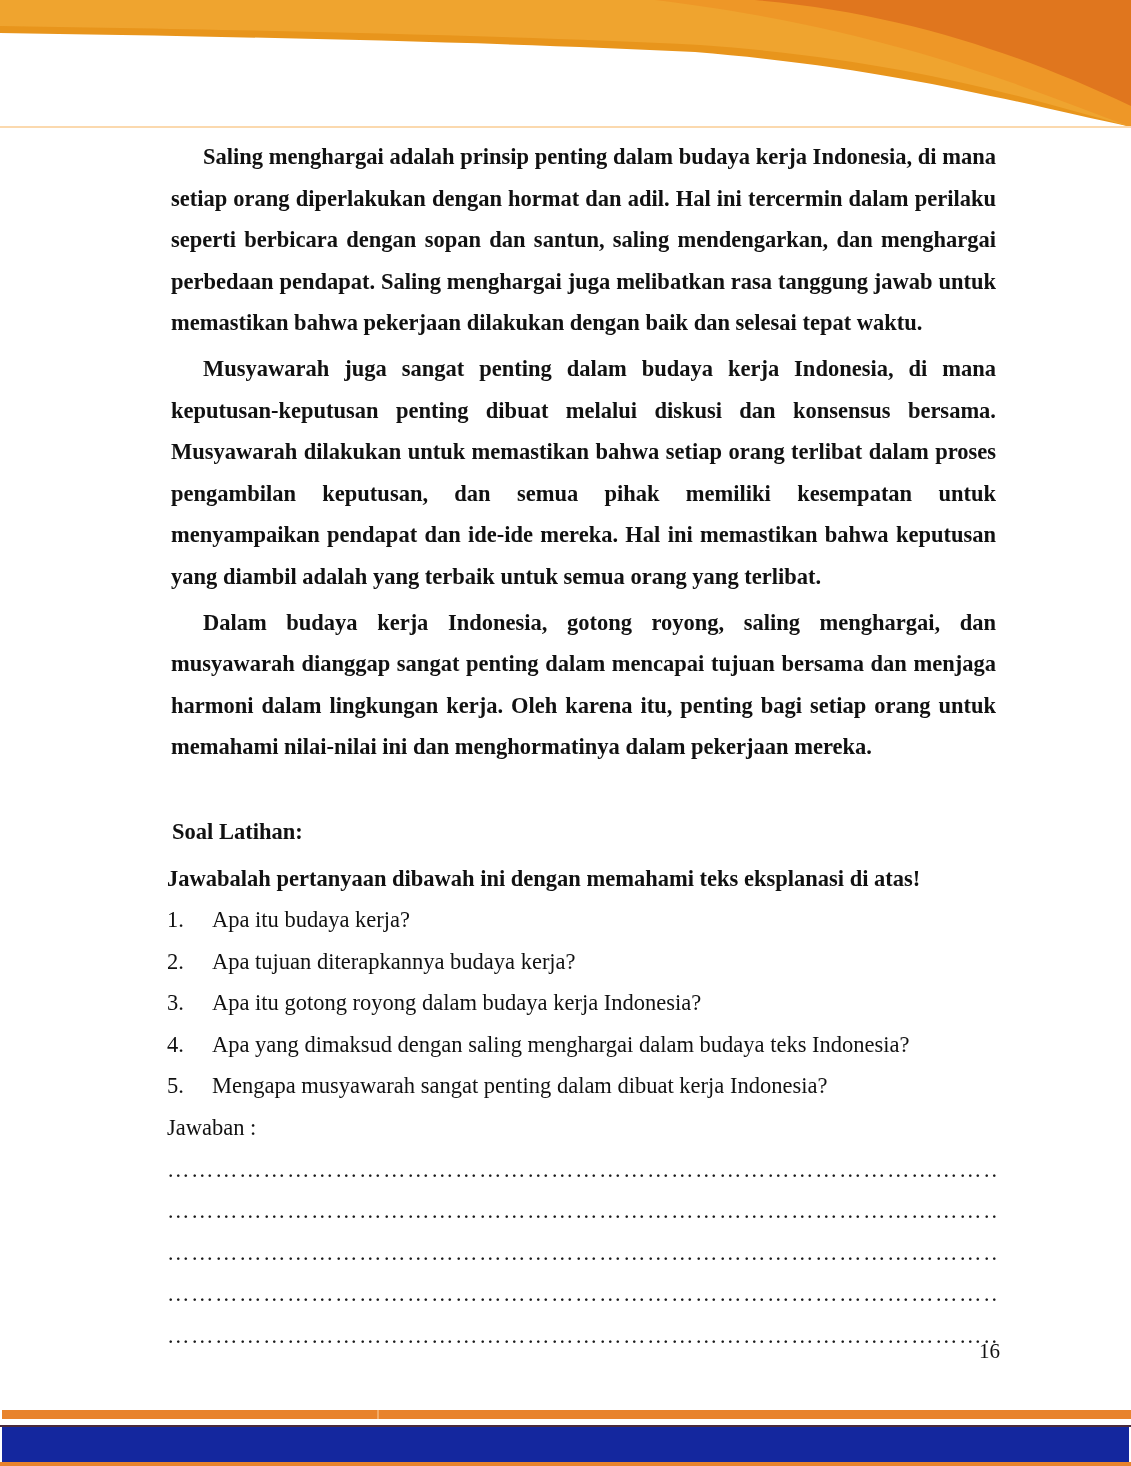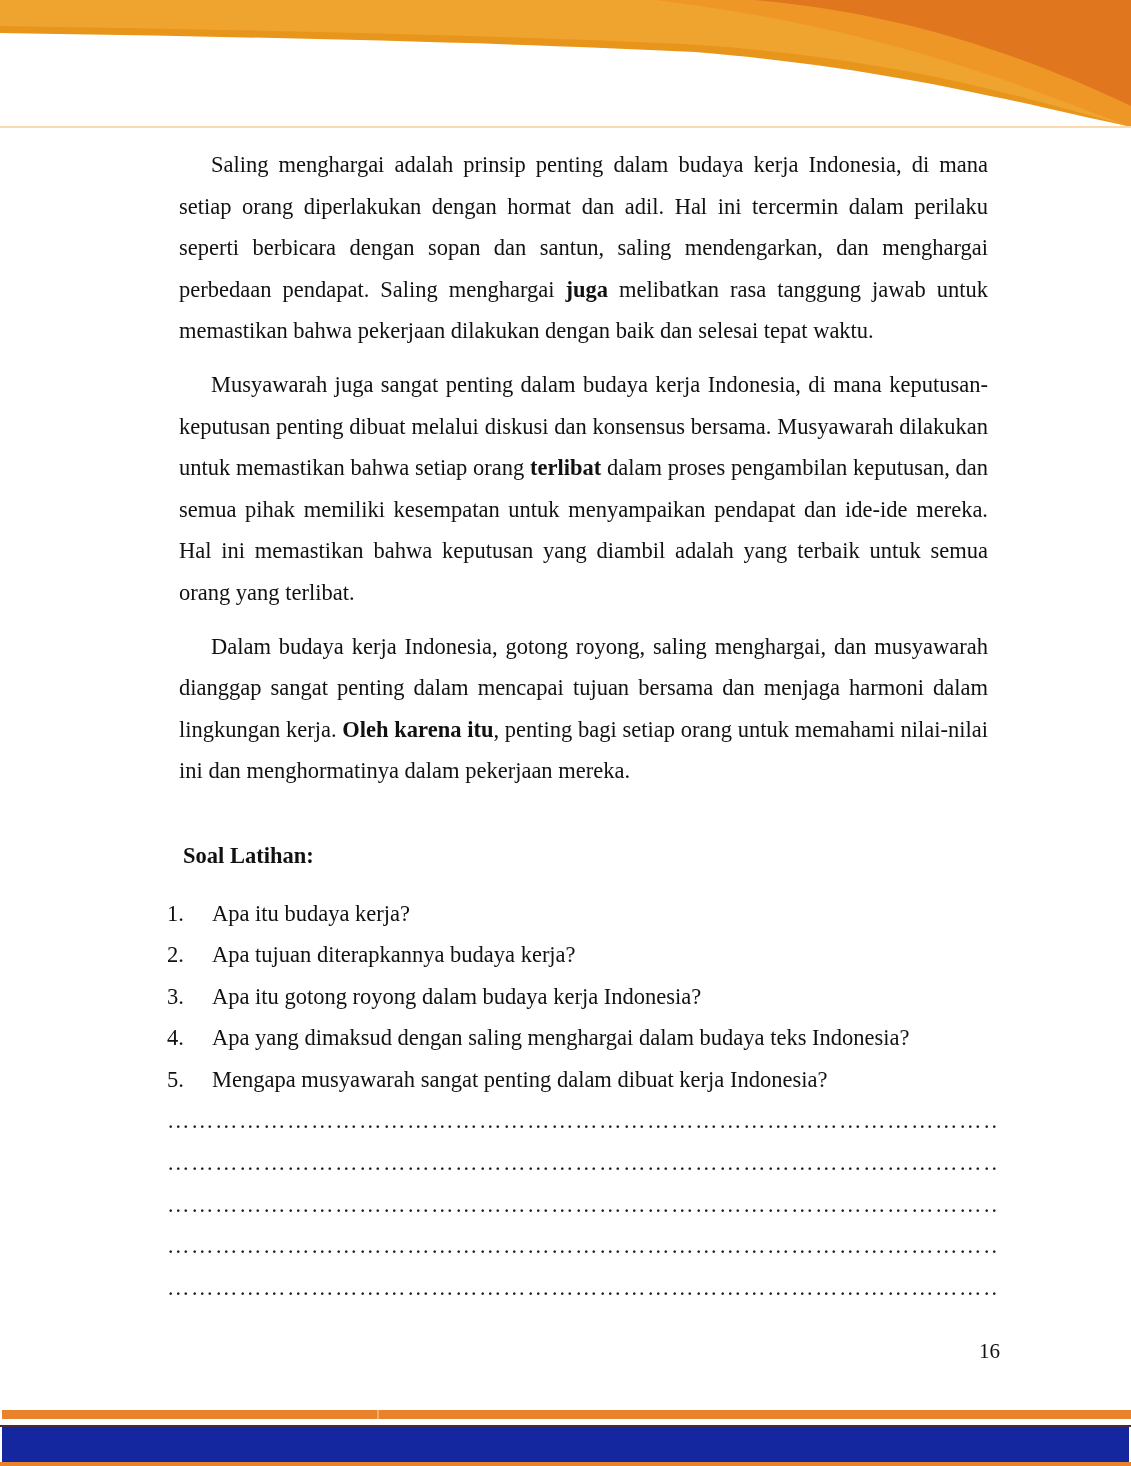--- a/index.html
+++ b/index.html
@@ -26,29 +26,30 @@
   }
 
   
   .page-main {
     position: absolute;
     left: 167px;
     top: 132px;
     width: 833px;
   }
   .body-par {
-    margin: 12px;
+    margin: 4px;
     font-size: 22.5px;
     line-height: 41.6px;
     text-indent: 32px;
     text-align: justify;
+    font-weight: bold;
   }
   .exercise { margin-top: 43px; }
   .exercise-heading {
-    margin: 16px;
+    margin: 5px;
     font-size: 22.5px;
     line-height: 41.6px;
     font-weight: bold;
   }
   .exercise-instruction {
     margin: 0;
     font-size: 22.5px;
     line-height: 41.6px;
     font-weight: bold;
   }
@@ -126,20 +127,21 @@
 
 <main class="page-main">
   <div>
       <p class="body-par"><span>Saling menghargai adalah prinsip penting dalam budaya kerja Indonesia, di mana setiap orang diperlakukan dengan hormat dan adil. Hal ini tercermin dalam perilaku seperti berbicara dengan sopan dan santun, saling mendengarkan, dan menghargai perbedaan pendapat. Saling menghargai </span><b>juga</b><span> melibatkan rasa tanggung jawab untuk memastikan bahwa pekerjaan dilakukan dengan baik dan selesai tepat waktu.</span></p>
       <p class="body-par"><span>Musyawarah juga sangat penting dalam budaya kerja Indonesia, di mana keputusan-keputusan penting dibuat melalui diskusi dan konsensus bersama. Musyawarah dilakukan untuk memastikan bahwa setiap orang </span><b>terlibat</b><span> dalam proses pengambilan keputusan, dan semua pihak memiliki kesempatan untuk menyampaikan pendapat dan ide-ide mereka. Hal ini memastikan bahwa keputusan yang diambil adalah yang terbaik untuk semua orang yang terlibat.</span></p>
       <p class="body-par"><span>Dalam budaya kerja Indonesia, gotong royong, saling menghargai, dan musyawarah dianggap sangat penting dalam mencapai tujuan bersama dan menjaga harmoni dalam lingkungan kerja. </span><b>Oleh karena itu</b><span>, penting bagi setiap orang untuk memahami nilai-nilai ini dan menghormatinya dalam pekerjaan mereka.</span></p>
     </div>
 
   <section class="exercise">
     <h3 class="exercise-heading">Soal Latihan:</h3>
+    <p class="exercise-instruction">Jawabalah pertanyaan dibawah ini dengan memahami teks eksplanasi di atas!</p>
     <div>
         <div class="q-item">
           <span class="q-num">1.</span>
           <span class="q-text">Apa itu budaya kerja?</span>
         </div>
         <div class="q-item">
           <span class="q-num">2.</span>
           <span class="q-text">Apa tujuan diterapkannya budaya kerja?</span>
         </div>
         <div class="q-item">
@@ -148,20 +150,21 @@
         </div>
         <div class="q-item">
           <span class="q-num">4.</span>
           <span class="q-text">Apa yang dimaksud dengan saling menghargai dalam budaya teks Indonesia?</span>
         </div>
         <div class="q-item">
           <span class="q-num">5.</span>
           <span class="q-text">Mengapa musyawarah sangat penting dalam dibuat kerja Indonesia?</span>
         </div>
       </div>
+    <p class="answer-label">Jawaban :</p>
     <div>
         <div class="dotline">…………………………………………………………………………………………………………………………………………….</div>
         <div class="dotline">…………………………………………………………………………………………………………………………………………….</div>
         <div class="dotline">…………………………………………………………………………………………………………………………………………….</div>
         <div class="dotline">…………………………………………………………………………………………………………………………………………….</div>
         <div class="dotline">…………………………………………………………………………………………………………………………………………….</div>
       </div>
   </section>
 </main>
 

